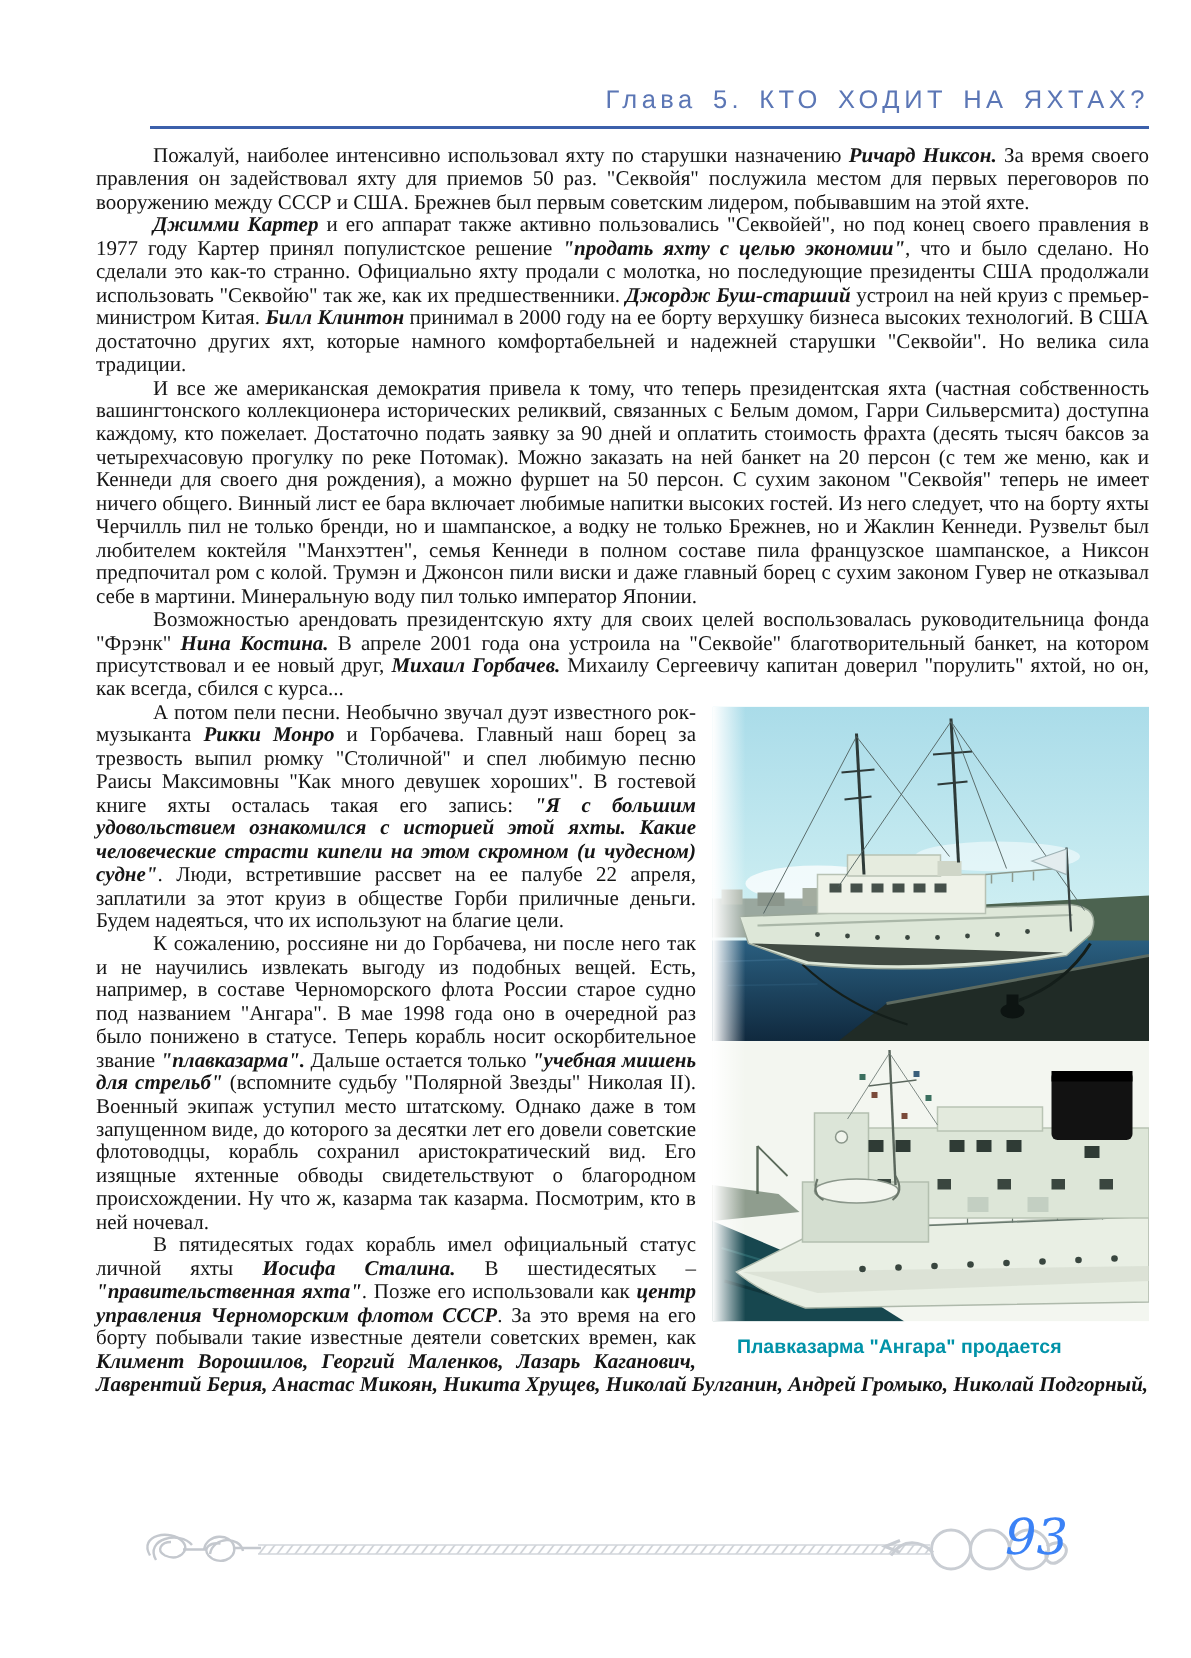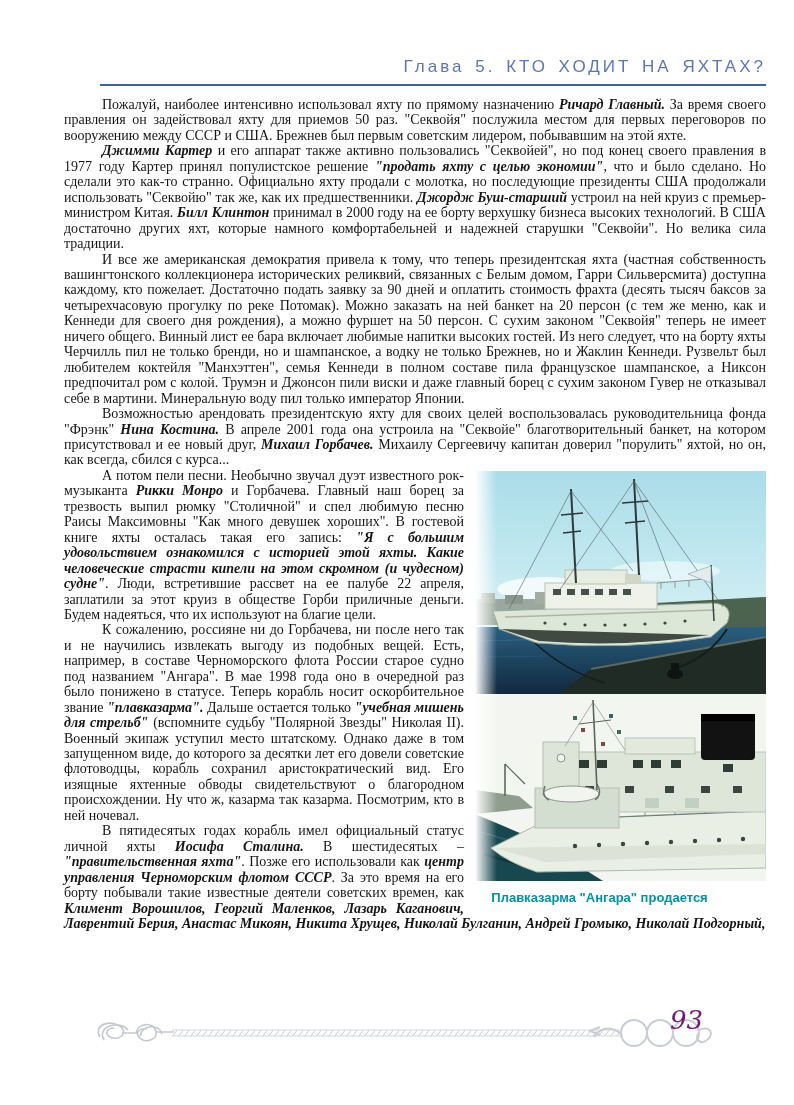--- a/index.html
+++ b/index.html
@@ -22,36 +22,36 @@
   .photo-fade{position:absolute;left:0;top:0;bottom:0;width:22px;
         background:linear-gradient(to right,#ffffff,rgba(255,255,255,0));}
   .photo-2{margin-top:6px;}
   .caption{margin-top:9px;padding-right:42px;text-align:center;
         font-family:"Liberation Sans","DejaVu Sans",sans-serif;
         font-weight:bold;font-size:13px;line-height:16px;color:#0092a8;}
   
   .footer{position:absolute;left:94px;top:1013px;width:648px;height:46px;}
   .page-number{position:absolute;left:576px;top:-8px;
         font-family:"DejaVu Serif","Liberation Serif",serif;font-style:italic;
-        font-size:26px;color:#701a75;}
+        font-size:33px;color:#3b82f6;}
 </style>
 </head>
 <body>
 
 <div class="page">
 
   <div class="header">
     <span class="chapter-title">Глава 5. КТО ХОДИТ НА ЯХТАХ?</span>
   </div>
   <div class="rule"></div>
 
   <div class="article">
 
     <div id="paras-top">
-        <p><span>Пожалуй, наиболее интенсивно использовал яхту по прямому назначению </span><span class="bi">Ричард Главный.</span><span> За время своего правления он задействовал яхту для приемов 50 раз. "Секвойя" послужила местом для первых переговоров по вооружению между СССР и США. Брежнев был первым советским лидером, побывавшим на этой яхте.</span></p>
+        <p><span>Пожалуй, наиболее интенсивно использовал яхту по старушки назначению </span><span class="bi">Ричард Никсон.</span><span> За время своего правления он задействовал яхту для приемов 50 раз. "Секвойя" послужила местом для первых переговоров по вооружению между СССР и США. Брежнев был первым советским лидером, побывавшим на этой яхте.</span></p>
         <p><span class="bi">Джимми Картер</span><span> и его аппарат также активно пользовались "Секвойей", но под конец своего правления в 1977 году Картер принял популистское решение </span><span class="bi">"продать яхту с целью экономии"</span><span>, что и было сделано. Но сделали это как-то странно. Официально яхту продали с молотка, но последующие президенты США продолжали использовать "Секвойю" так же, как их предшественники. </span><span class="bi">Джордж Буш-старший</span><span> устроил на ней круиз с премьер-министром Китая. </span><span class="bi">Билл Клинтон</span><span> принимал в 2000 году на ее борту верхушку бизнеса высоких технологий. В США достаточно других яхт, которые намного комфортабельней и надежней старушки "Секвойи". Но велика сила традиции.</span></p>
         <p><span>И все же американская демократия привела к тому, что теперь президентская яхта (частная собственность вашингтонского коллекционера исторических реликвий, связанных с Белым домом, Гарри Сильверсмита) доступна каждому, кто пожелает. Достаточно подать заявку за 90 дней и оплатить стоимость фрахта (десять тысяч баксов за четырехчасовую прогулку по реке Потомак). Можно заказать на ней банкет на 20 персон (с тем же меню, как и Кеннеди для своего дня рождения), а можно фуршет на 50 персон. С сухим законом "Секвойя" теперь не имеет ничего общего. Винный лист ее бара включает любимые напитки высоких гостей. Из него следует, что на борту яхты Черчилль пил не только бренди, но и шампанское, а водку не только Брежнев, но и Жаклин Кеннеди. Рузвельт был любителем коктейля "Манхэттен", семья Кеннеди в полном составе пила французское шампанское, а Никсон предпочитал ром с колой. Трумэн и Джонсон пили виски и даже главный борец с сухим законом Гувер не отказывал себе в мартини. Минеральную воду пил только император Японии.</span></p>
         <p><span>Возможностью арендовать президентскую яхту для своих целей воспользовалась руководительница фонда "Фрэнк" </span><span class="bi">Нина Костина.</span><span> В апреле 2001 года она устроила на "Секвойе" благотворительный банкет, на котором присутствовал и ее новый друг, </span><span class="bi">Михаил Горбачев.</span><span> Михаилу Сергеевичу капитан доверил "порулить" яхтой, но он, как всегда, сбился с курса...</span></p>
       </div>
 
     <aside class="photo-float">
 
       <figure class="photo photo-1" style="margin:0;height:223px;">
         <svg width="291" height="223" viewBox="0 0 291 223">
           <defs>

